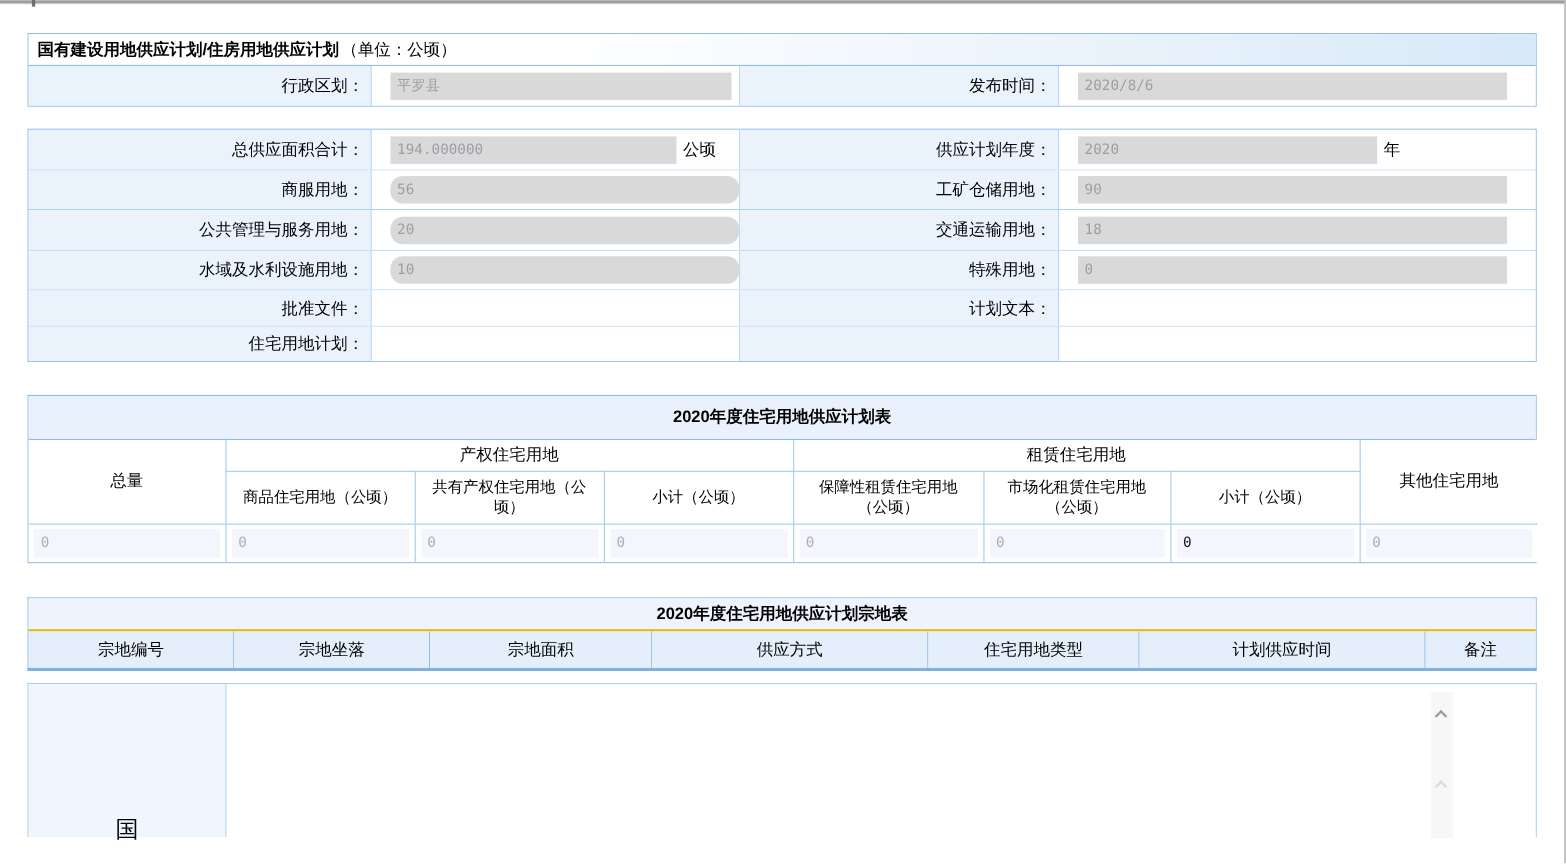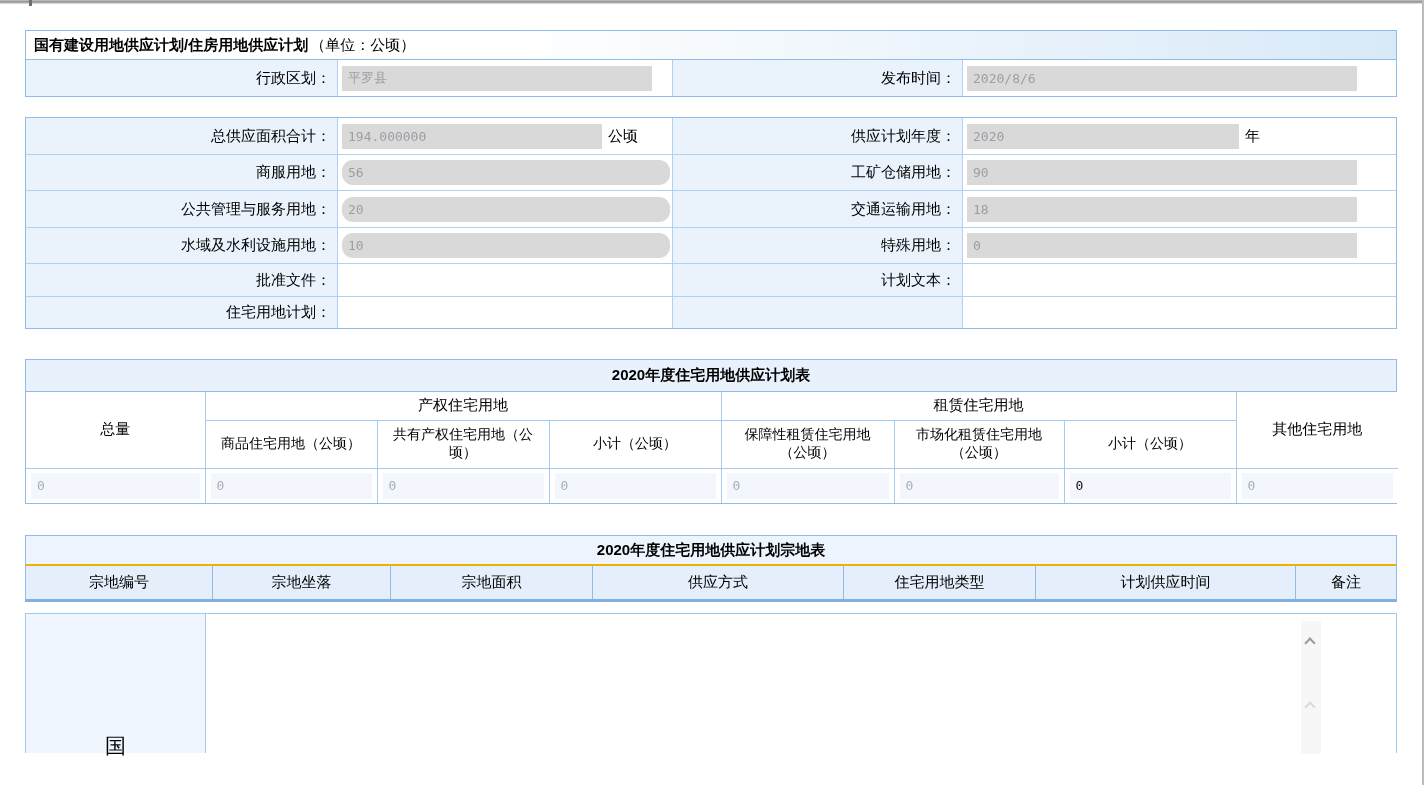--- a/index.html
+++ b/index.html
@@ -20,35 +20,35 @@
   .ttlbar { height:29px; display:flex; align-items:center; padding-left:8px;
     background:linear-gradient(to right, #ffffff 35%, #d8e9f8);
     border-bottom:1px solid #8fbce8; font-size:15px; }
   .ttlbar .main { font-weight:bold; }
   .ttlbar .unit { font-weight:normal; margin-left:2px; }
 
   .t1row { display:grid; grid-template-columns:312px 335px 290px 1fr; }
   .t1row + .t1row { border-top:1px solid #aed2f2; }
   .cell { display:flex; align-items:center; min-height:100%; }
   .lbl { background:#eaf3fc; justify-content:flex-end; padding-right:6px; font-size:15px; }
-  .val { background:#fff; }
+  .val { background:#fff;padding-left:13px; }
   .c1,.c2,.c3 { border-right:1px solid #aed2f2; }
   .span3 { grid-column:2 / 5; border-right:none; }
   .h36 { height:36px; } .h37 { height:37px; } .h33 { height:33px; } .h32 { height:32px; }
 
   .ro { background:#d9d9d9; color:#9a9fa5; height:25px; margin-left:4px;
     display:flex; align-items:center; padding-left:6px;
     font-family:"DejaVu Sans Mono", monospace; font-size:13px; }
   .w310{width:310px;} .w390{width:390px;} .w950{width:950px;}
   .w295{width:328px;border-radius:11px;} .w260{width:260px;} .w280{width:272px;}
   .unit { font-size:15px; margin-left:6px; }
 
   
   .tbl { margin-top:30px; border:1px solid #8fbce8; }
-  .tbl-title { height:32px; display:flex; align-items:center; justify-content:center;
+  .tbl-title { height:40px; display:flex; align-items:center; justify-content:center;
     font-weight:bold; font-size:15px; background:#e9f2fc; border-bottom:1px solid #8fbce8; }
   .tbl table { border-collapse:collapse; width:100%; table-layout:fixed; border-style:hidden; }
   .tbl th, .tbl td { border:1px solid #a5cbee; text-align:center; font-weight:normal; }
   .gh th { height:28px; font-size:15px; background:#fff; }
   .sh th { height:48px; font-size:14px; padding:0 14px; background:#fff; }
   .dr td { height:35px; background:#fff; }
   .ro2 { height:26px; margin:0 5px; background:#f3f6fc; color:#a9aeb8;
     display:flex; align-items:center; padding-left:6px;
     font-family:"DejaVu Sans Mono", monospace; font-size:13px; }
   .ro2.dark { color:#141414; }

